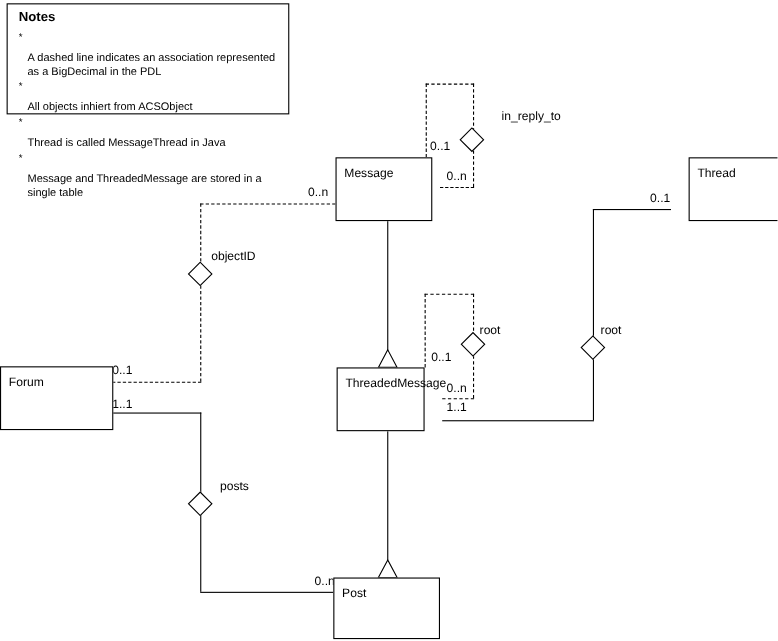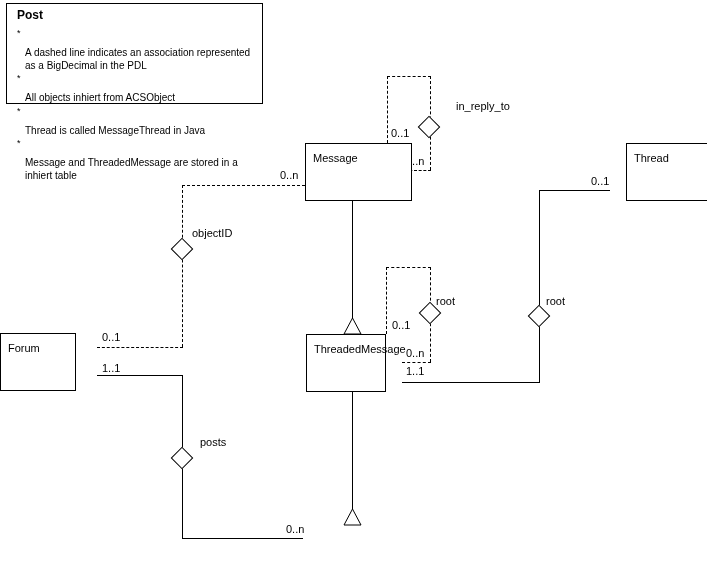--- a/index.html
+++ b/index.html
@@ -25,23 +25,23 @@
     z-index: 30;
   }
   .elabel {
     position: absolute;
     left: 7px;
     top: 9px;
     font-size: 11px;
     line-height: 11px;
     white-space: nowrap;
   }
-  #box-message          { left: 305px; top: 143px; width: 107px; height: 58px; }
+  #box-message          { left: 305px; top: 143px; width: 88px; height: 58px; }
   #box-thread           { left: 626px; top: 143px; width: 116px; height: 58px; }
-  #box-forum            { left: 0px;   top: 333px; width: 76px; height: 58px; }
+  #box-forum            { left: 0px;   top: 333px; width: 103px; height: 58px; }
   #box-threaded-message { left: 306px; top: 334px; width: 80px; height: 58px; }
   #box-post             { left: 303px; top: 525px; width: 97px; height: 56px; }
 
   
   #notes {
     position: absolute;
     left: 6px; top: 3px;
     width: 257px; height: 101px;
     border: 1px solid #000;
     background: #fff;
@@ -201,39 +201,42 @@
   </div>
   <div class="ebox" id="box-thread">
     <span class="elabel">Thread</span>
   </div>
   <div class="ebox" id="box-forum">
     <span class="elabel">Forum</span>
   </div>
   <div class="ebox" id="box-threaded-message">
     <span class="elabel">ThreadedMessage</span>
   </div>
+  <div class="ebox" id="box-post">
+    <span class="elabel">Post</span>
+  </div>
 
   <div id="notes">
-    <div id="notes-title">Post</div>
+    <div id="notes-title">Notes</div>
     <div id="notes-list">
       <div class="note-item">
         <span class="note-bullet">*</span>
         <span class="note-text">A dashed line indicates an association represented as a BigDecimal in the PDL</span>
       </div>
       <div class="note-item">
         <span class="note-bullet">*</span>
         <span class="note-text">All objects inhiert from ACSObject</span>
       </div>
       <div class="note-item">
         <span class="note-bullet">*</span>
         <span class="note-text">Thread is called MessageThread in Java</span>
       </div>
       <div class="note-item">
         <span class="note-bullet">*</span>
-        <span class="note-text">Message and ThreadedMessage are stored in a inhiert table</span>
+        <span class="note-text">Message and ThreadedMessage are stored in a single table</span>
       </div>
     </div>
   </div>
 
   <span class="lbl" id="lb-in-reply-to">in_reply_to</span>
   <span class="lbl" id="lb-object-id">objectID</span>
   <span class="lbl" id="lb-posts">posts</span>
   <span class="lbl" id="lb-root-self">root</span>
   <span class="lbl" id="lb-root-thread">root</span>
 

